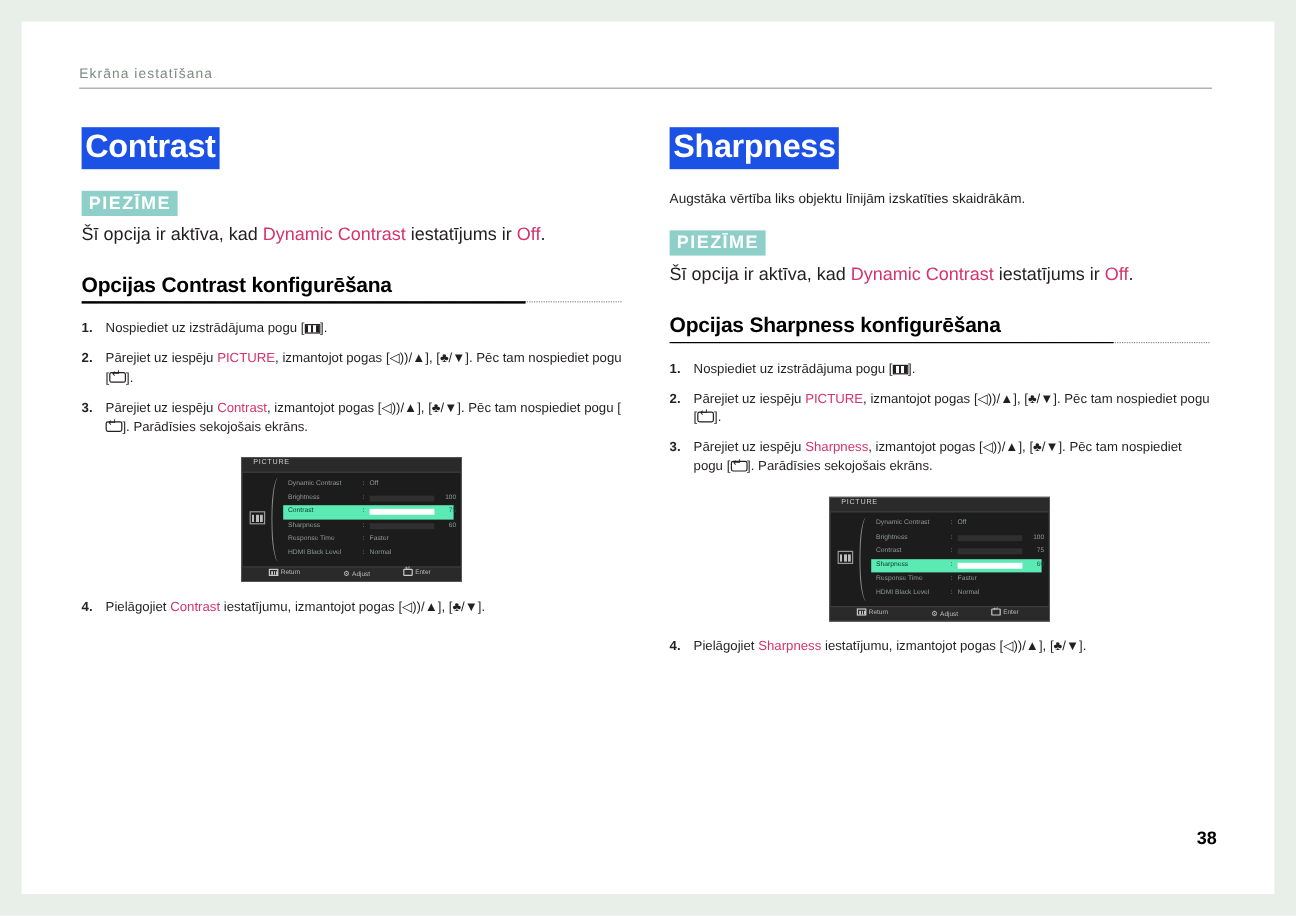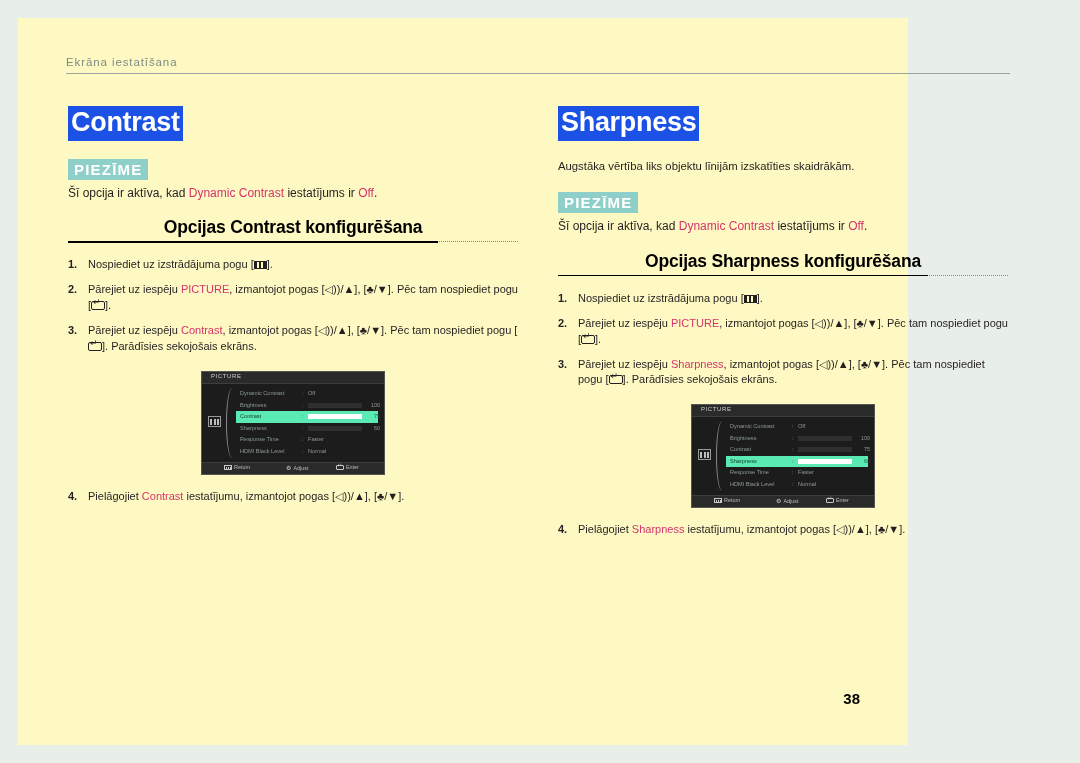--- a/index.html
+++ b/index.html
@@ -10,23 +10,23 @@
     width: 1080px;
     height: 763px;
     background: #e8eee8;
     font-family: "Liberation Sans", sans-serif;
     overflow: hidden;
   }
   .page {
     position: absolute;
     left: 18px;
     top: 18px;
-    width: 890px;
+    width: 1044px;
     height: 727px;
-    background: #fef9c3;
+    background: #ffffff;
   }
   
   .breadcrumb {
     position: absolute;
     left: 48px;
     top: 38px;
     font-size: 11.5px;
     letter-spacing: 0.9px;
     color: #7d8c84;
     font-family: "Liberation Sans", sans-serif;
@@ -70,34 +70,33 @@
     display: inline-block;
     background: #8fcfc9;
     color: #ffffff;
     font-size: 15px;
     font-weight: bold;
     letter-spacing: 1.2px;
     padding: 2px 6px 2px 6px;
     margin-top: 18px;
   }
   .note-text {
-    font-size: 12px;
+    font-size: 15px;
     color: #231f20;
     margin-top: 6px;
     line-height: 1.3;
   }
   .pink { color: #d6336c; }
 
   .section-head {
     font-size: 17.5px;
     font-weight: bold;
     color: #000000;
-    margin-top: 16px;
+    margin-top: 22px;
     letter-spacing: -0.2px;
-    text-align: center;
   }
   .head-rules {
     position: relative;
     height: 4px;
     margin-top: 3px;
   }
   .head-rule-solid {
     position: absolute;
     left: 0; top: 0;
     width: 370px;

